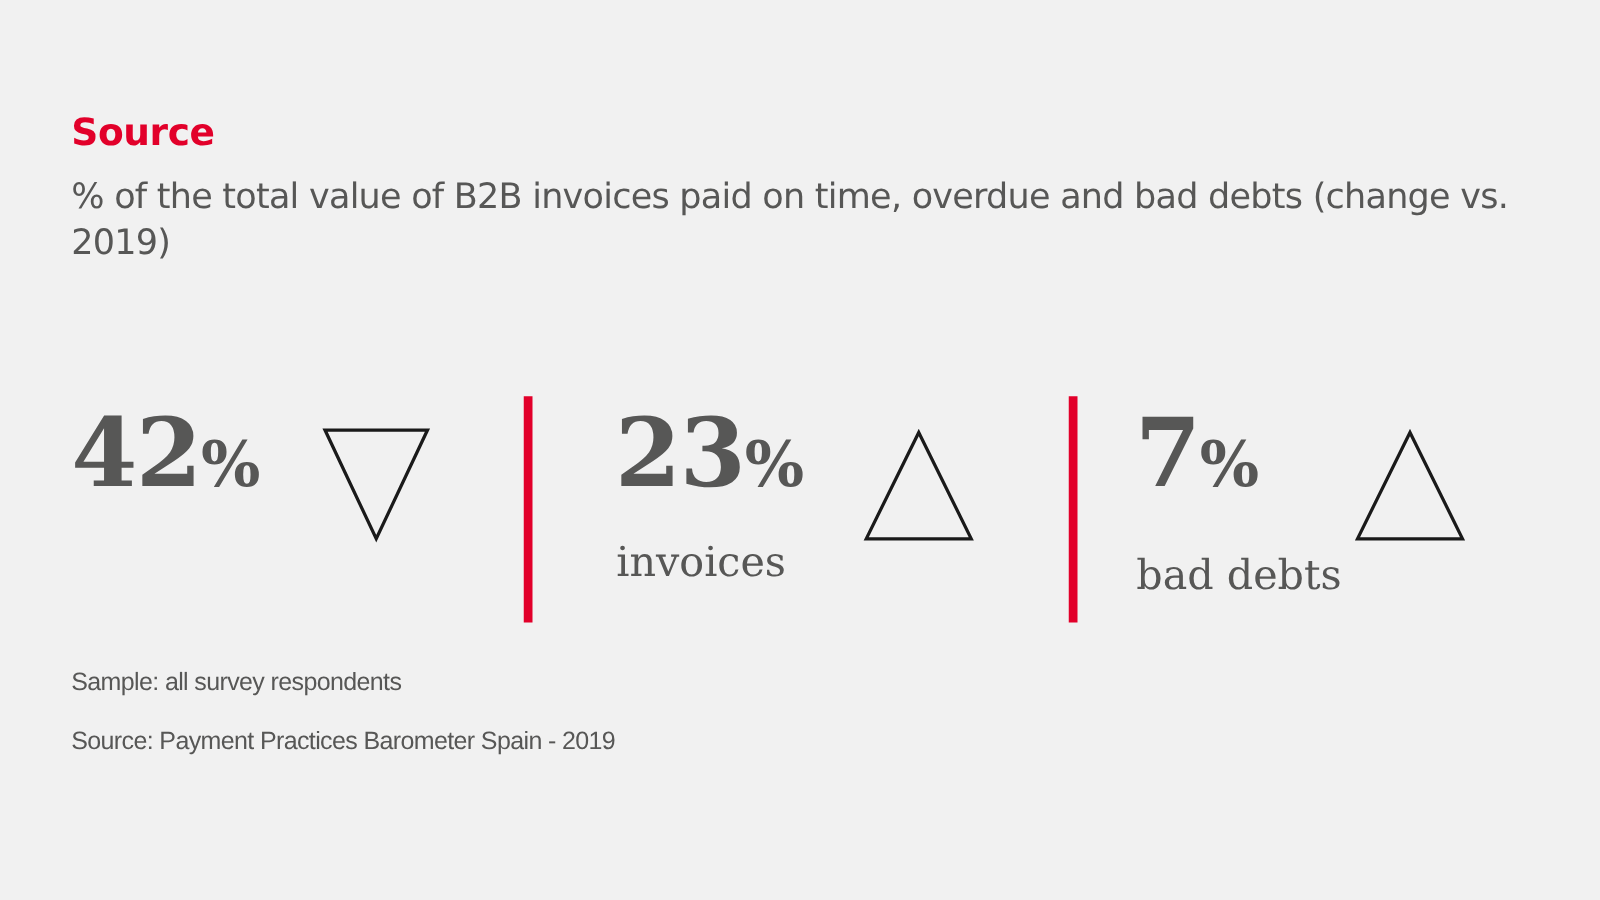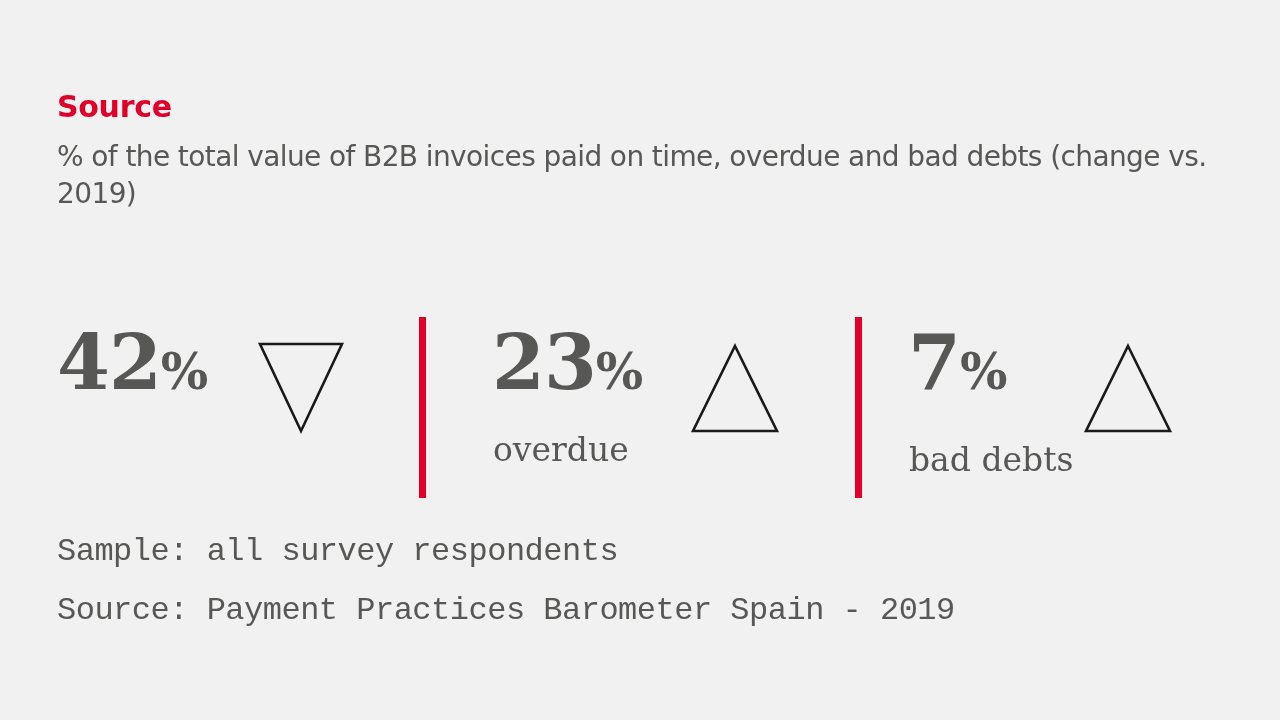--- a/index.html
+++ b/index.html
@@ -125,22 +125,22 @@
   .separator-2 { left: 855px; }
 
   
   .footer {
     position: absolute;
     left: 57px;
     top: 536px;
     width: 1100px;
   }
   .footer-line {
-    font-family: Liberation Mono, monospace;
-    font-size: 32px;
+    font-family: Liberation Sans, sans-serif;
+    font-size: 20px;
     font-weight: 400;
     color: #575756;
     letter-spacing: -0.5px;
     line-height: 1.0;
     margin: 0;
     white-space: nowrap;
   }
   .footer-line + .footer-line { padding-top: 27px; }
 </style>
 </head>
@@ -170,21 +170,21 @@
 
     <div class="stat-block stat-block-2">
       <div class="stat-value">
         <span class="num">23</span><span class="pct">%</span>
       </div>
       <div class="trend-icon">
         <svg width="90" height="94" viewBox="0 0 90 94" aria-hidden="true">
           <polygon points="45,5 87,90 3,90" fill="none" stroke="#1a1a1a" stroke-width="2.6"></polygon>
         </svg>
       </div>
-      <div class="stat-label">overdue</div>
+      <div class="stat-label">invoices</div>
     </div>
 
     <div class="separator separator-2"></div>
 
     <div class="stat-block stat-block-3">
       <div class="stat-value">
         <span class="num">7</span><span class="pct">%</span>
       </div>
       <div class="trend-icon">
         <svg width="90" height="94" viewBox="0 0 90 94" aria-hidden="true">

